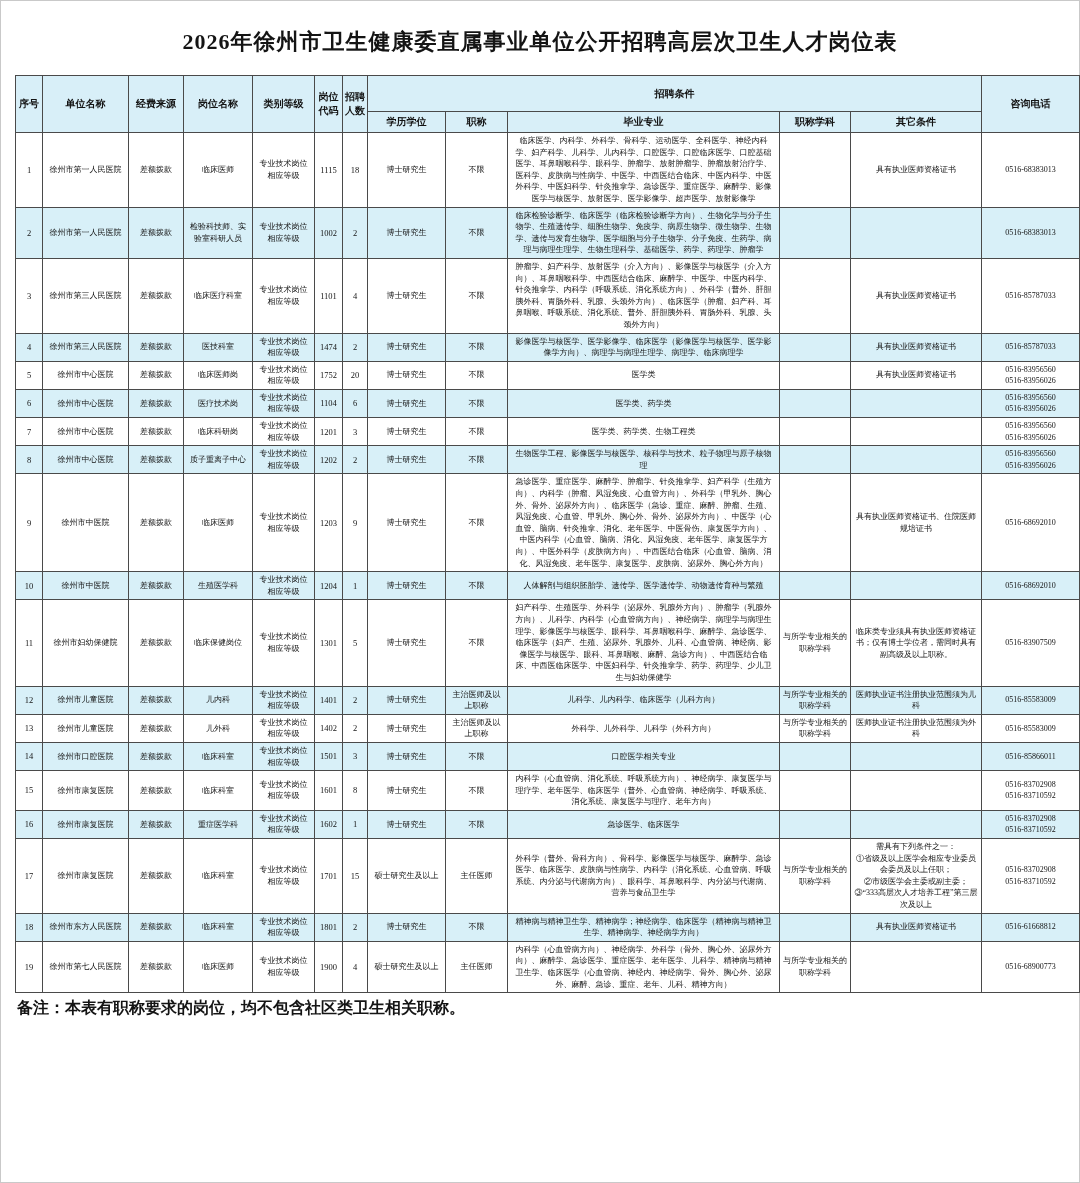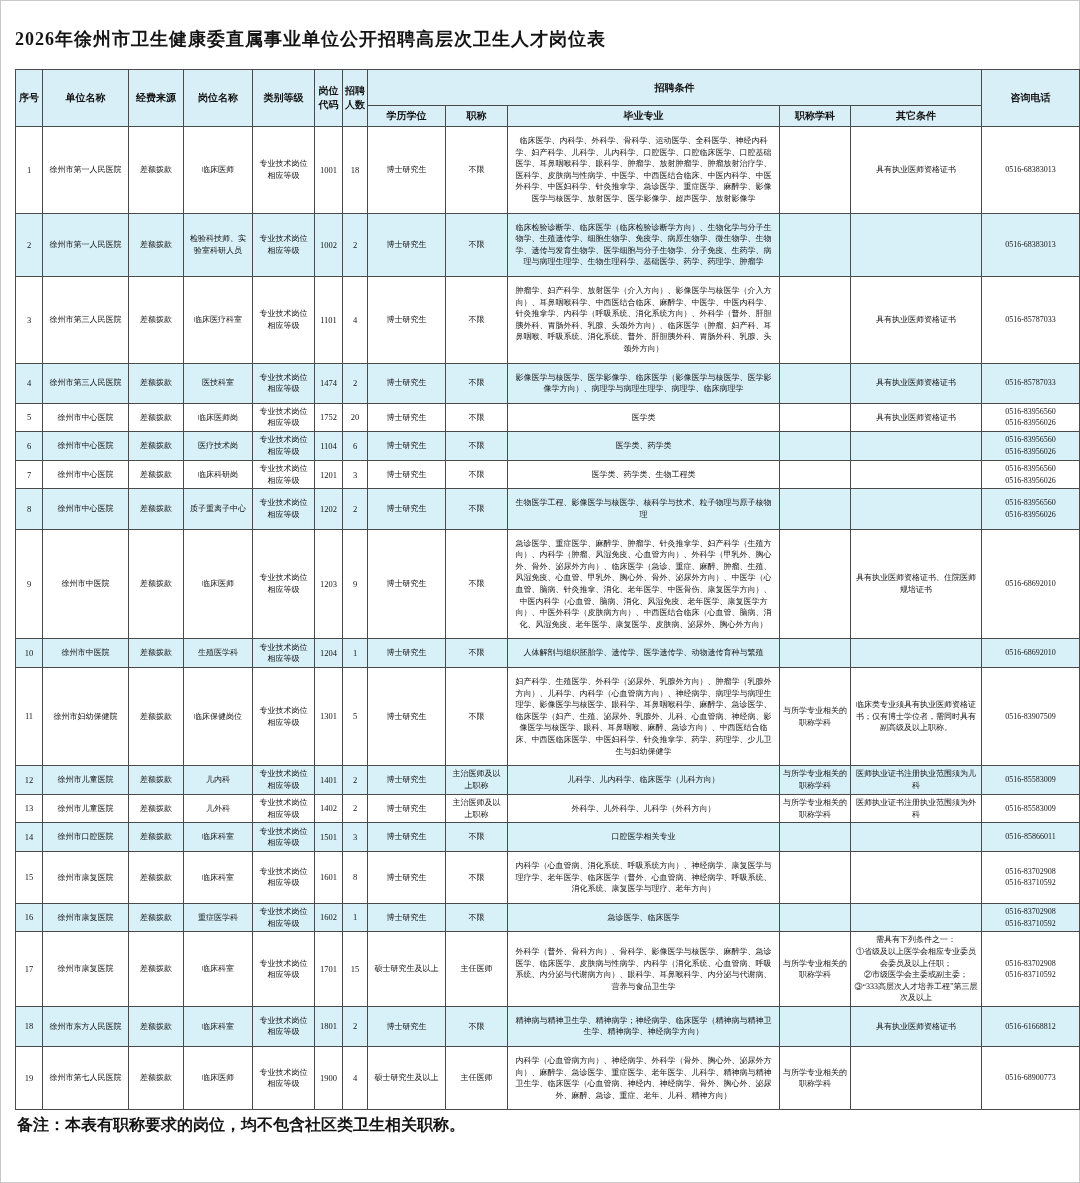--- a/index.html
+++ b/index.html
@@ -15,21 +15,22 @@
     font-family:"Liberation Serif","DejaVu Serif",serif;
     color:var(--text);
   }
   .sheet{
     width:1080px;height:1183px;
     border:1px solid #c9c9c9;
     padding:10px 14px 6px 14px;
     background:#fff;
   }
   .title{
-    font-size:18px;
+    text-align:center;
+    font-size:22px;
     font-weight:bold;
     letter-spacing:1px;
     padding:16px 0 18px 0;
   }
   table{
     width:100%;
     border-collapse:collapse;
     table-layout:fixed;
   }
   th,td{
@@ -46,21 +47,21 @@
     padding:3px 1px;
   }
   thead tr.group-row th{height:36px;}
   thead tr.sub-row th{height:20px;}
   tbody td{
     font-size:8px;
     line-height:1.45;
     background:#fff;
   }
   tbody tr.alt td{background:var(--alt-bg);}
-  td.c-major{padding:8px 5px;}
+  td.c-major{padding:2px 5px;}
   td.c-phone,td.c-other{white-space:pre-line;}
   td.c-seq,td.c-code,td.c-count{font-size:8.5px;}
   .footnote{
     font-size:16px;
     font-weight:bold;
     padding:5px 2px 0 2px;
     text-align:left;
   }
 </style>
 </head>
@@ -105,21 +106,21 @@
         <th>其它条件</th>
       </tr>
     </thead>
     <tbody id="rows-body">
   <tr>
     <td class="c-seq">1</td>
     <td class="c-unit">徐州市第一人民医院</td>
     <td class="c-funding">差额拨款</td>
     <td class="c-position">临床医师</td>
     <td class="c-category">专业技术岗位相应等级</td>
-    <td class="c-code">1001</td>
+    <td class="c-code">1115</td>
     <td class="c-count">18</td>
     <td class="c-degree">博士研究生</td>
     <td class="c-title-req">不限</td>
     <td class="c-major">临床医学、内科学、外科学、骨科学、运动医学、全科医学、神经内科学、妇产科学、儿科学、儿内科学、口腔医学、口腔临床医学、口腔基础医学、耳鼻咽喉科学、眼科学、肿瘤学、放射肿瘤学、肿瘤放射治疗学、医科学、皮肤病与性病学、中医学、中西医结合临床、中医内科学、中医外科学、中医妇科学、针灸推拿学、急诊医学、重症医学、麻醉学、影像医学与核医学、放射医学、医学影像学、超声医学、放射影像学</td>
     <td class="c-title-subject"></td>
     <td class="c-other">具有执业医师资格证书</td>
     <td class="c-phone">0516-68383013</td>
   </tr>
 
   <tr class="alt">

